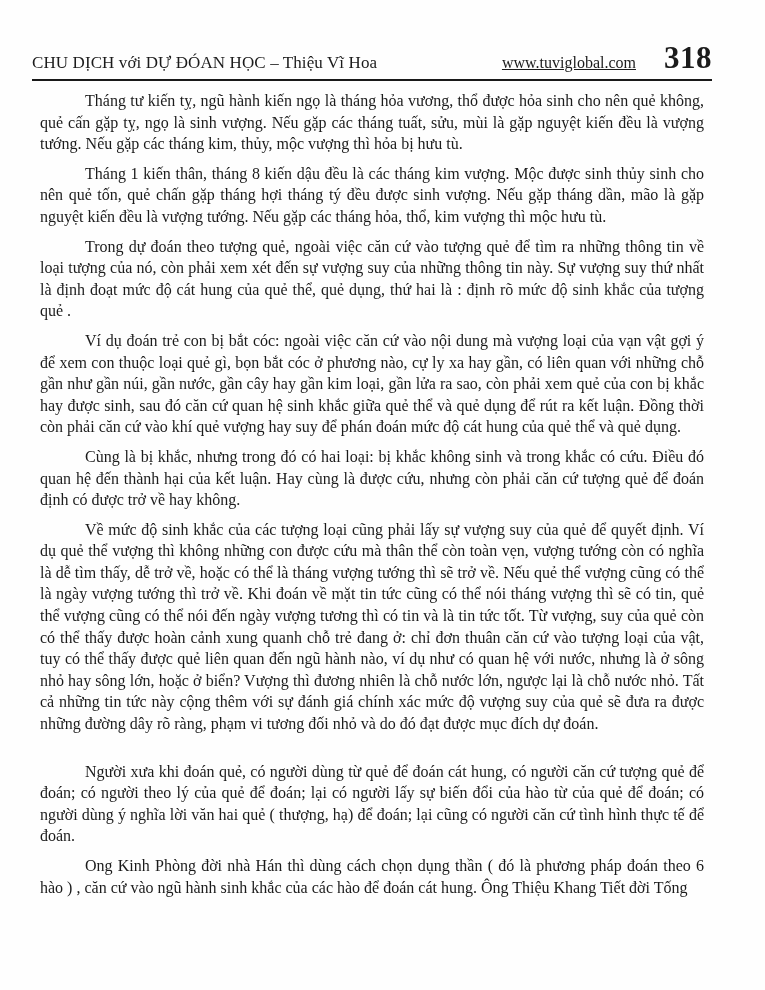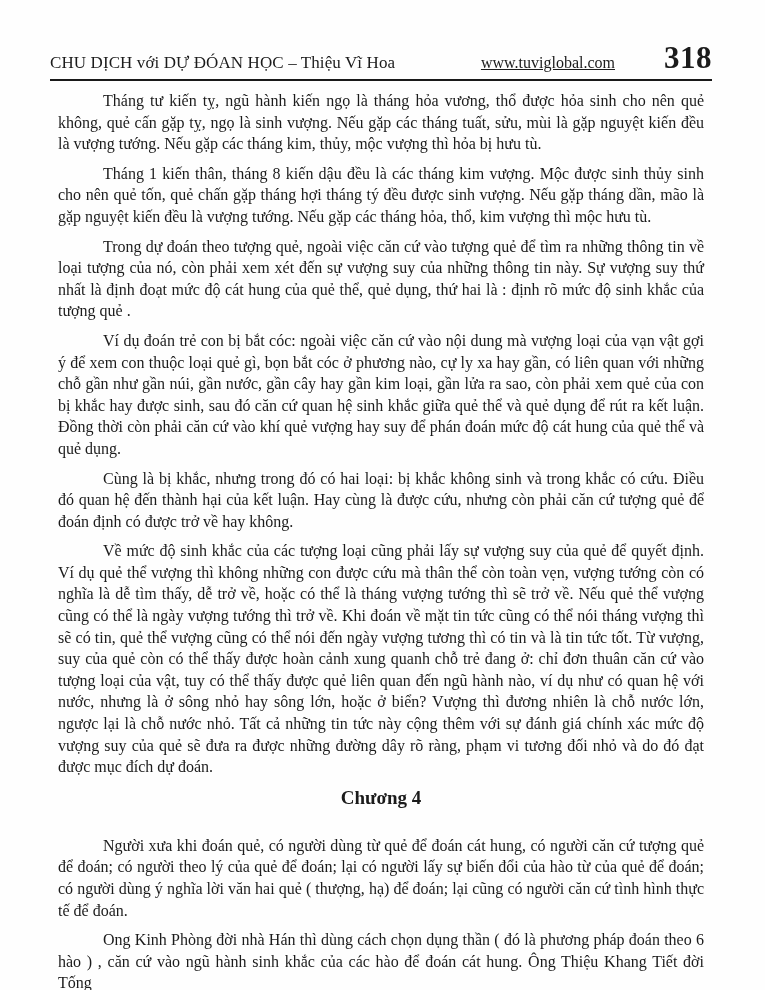--- a/index.html
+++ b/index.html
@@ -8,21 +8,21 @@
     background: #ffffff;
   }
   .page {
     position: relative;
     width: 765px;
     height: 990px;
     background: #fefefe;
     color: #1b1b1b;
     font-family: "Liberation Serif", "DejaVu Serif", serif;
     box-sizing: border-box;
-    padding: 42px 53px 0 50px;
+    padding: 42px 53px 0 32px;
     overflow: hidden;
   }
   .page-header {
     display: flex;
     justify-content: space-between;
     align-items: baseline;
   }
   .header-title {
     font-size: 17px;
     white-space: nowrap;
@@ -37,21 +37,20 @@
     font-size: 16px;
     text-decoration: underline;
     color: #1b1b1b;
     cursor: pointer;
   }
   .header-pagenum {
     font-size: 31px;
     font-weight: bold;
     line-height: 1;
     letter-spacing: 0.5px;
-    margin-left: 21px;
   }
   .header-rule {
     border: none;
     border-bottom: 2px solid #191919;
     margin: 6px 0 0 0;
   }
   .body-text {
     margin-top: 9px;
   }
   .body-text p {
@@ -95,20 +94,19 @@
 
   <div class="body-text">
     <p>Tháng tư kiến tỵ, ngũ hành kiến ngọ là tháng hỏa vương, thổ được hỏa sinh cho nên quẻ không, quẻ cấn gặp tỵ, ngọ là sinh vượng. Nếu gặp các tháng tuất, sửu, mùi là gặp nguyệt kiến đều là vượng tướng. Nếu gặp các tháng kim, thủy, mộc vượng thì hỏa bị hưu tù.</p>
     <p>Tháng 1 kiến thân, tháng 8 kiến dậu đều là các tháng kim vượng. Mộc được sinh thủy sinh cho nên quẻ tốn, quẻ chấn gặp tháng hợi tháng tý đều được sinh vượng. Nếu gặp tháng dần, mão là gặp nguyệt kiến đều là vượng tướng. Nếu gặp các tháng hỏa, thổ, kim vượng thì mộc hưu tù.</p>
     <p>Trong dự đoán theo tượng quẻ, ngoài việc căn cứ vào tượng quẻ để tìm ra những thông tin về loại tượng của nó, còn phải xem xét đến sự vượng suy của những thông tin này. Sự vượng suy thứ nhất là định đoạt mức độ cát hung của quẻ thể, quẻ dụng, thứ hai là : định rõ mức độ sinh khắc của tượng quẻ .</p>
     <p>Ví dụ đoán trẻ con bị bắt cóc: ngoài việc căn cứ vào nội dung mà vượng loại của vạn vật gợi ý để xem con thuộc loại quẻ gì, bọn bắt cóc ở phương nào, cự ly xa hay gần, có liên quan với những chỗ gần như gần núi, gần nước, gần cây hay gần kim loại, gần lửa ra sao, còn phải xem quẻ  của con bị khắc hay được sinh, sau đó căn cứ quan hệ sinh khắc giữa quẻ thể và quẻ dụng để rút ra kết luận. Đồng thời còn phải căn cứ vào khí quẻ vượng hay suy để phán đoán mức độ cát hung của quẻ thể và quẻ dụng.</p>
     <p>Cùng là bị khắc, nhưng trong đó có hai loại: bị khắc không sinh và trong khắc có cứu. Điều đó quan hệ đến thành hại của kết luận. Hay cùng là được cứu, nhưng còn phải căn cứ tượng quẻ để đoán định có được trở về hay không.</p>
     <p>Về mức độ sinh khắc của các tượng loại cũng phải lấy sự vượng suy của quẻ để quyết định. Ví dụ quẻ thể vượng thì không những con được cứu mà thân thể còn toàn vẹn, vượng tướng còn có nghĩa là dễ tìm thấy, dễ trở về, hoặc có thể là tháng vượng tướng thì sẽ trở về. Nếu quẻ thể vượng cũng có thể là ngày vượng tướng thì trở về. Khi đoán về mặt tin tức cũng có thể nói tháng vượng thì sẽ có tin, quẻ thể vượng cũng có thể nói đến ngày vượng tương thì có tin và là tin tức tốt. Từ vượng, suy của quẻ còn có thể thấy được hoàn cảnh xung quanh chỗ trẻ đang ở: chỉ đơn thuân căn cứ vào tượng loại của vật, tuy có thể thấy được quẻ liên quan đến ngũ hành nào, ví dụ như có quan hệ với nước, nhưng là ở sông nhỏ hay sông lớn, hoặc ở biển? Vượng thì đương nhiên là chỗ nước lớn, ngược lại là chỗ nước nhỏ. Tất cả những tin tức này cộng thêm với sự đánh giá chính xác mức độ vượng suy của quẻ sẽ đưa ra được những đường dây rõ ràng, phạm vi tương đối nhỏ và do đó đạt được mục đích dự đoán.</p>
 
     <div class="chapter-heading">
-      <div class="chapter-label">Chương 4</div>
     </div>
 
     <p>Người xưa khi đoán quẻ, có người dùng từ quẻ để đoán cát hung, có người căn cứ tượng quẻ để đoán; có người theo lý của quẻ để đoán; lại có người lấy sự biến đổi của hào từ của quẻ để đoán; có người dùng ý nghĩa lời văn hai quẻ ( thượng, hạ) để đoán; lại cũng có người căn cứ tình hình thực tế để đoán.</p>
     <p>Ong Kinh Phòng đời nhà Hán  thì dùng cách chọn dụng thần ( đó là phương pháp đoán theo 6 hào ) , căn cứ vào ngũ hành sinh khắc của các hào để đoán cát hung. Ông Thiệu Khang Tiết đời Tống</p>
   </div>
 
 </div>
 
 </body></html>

